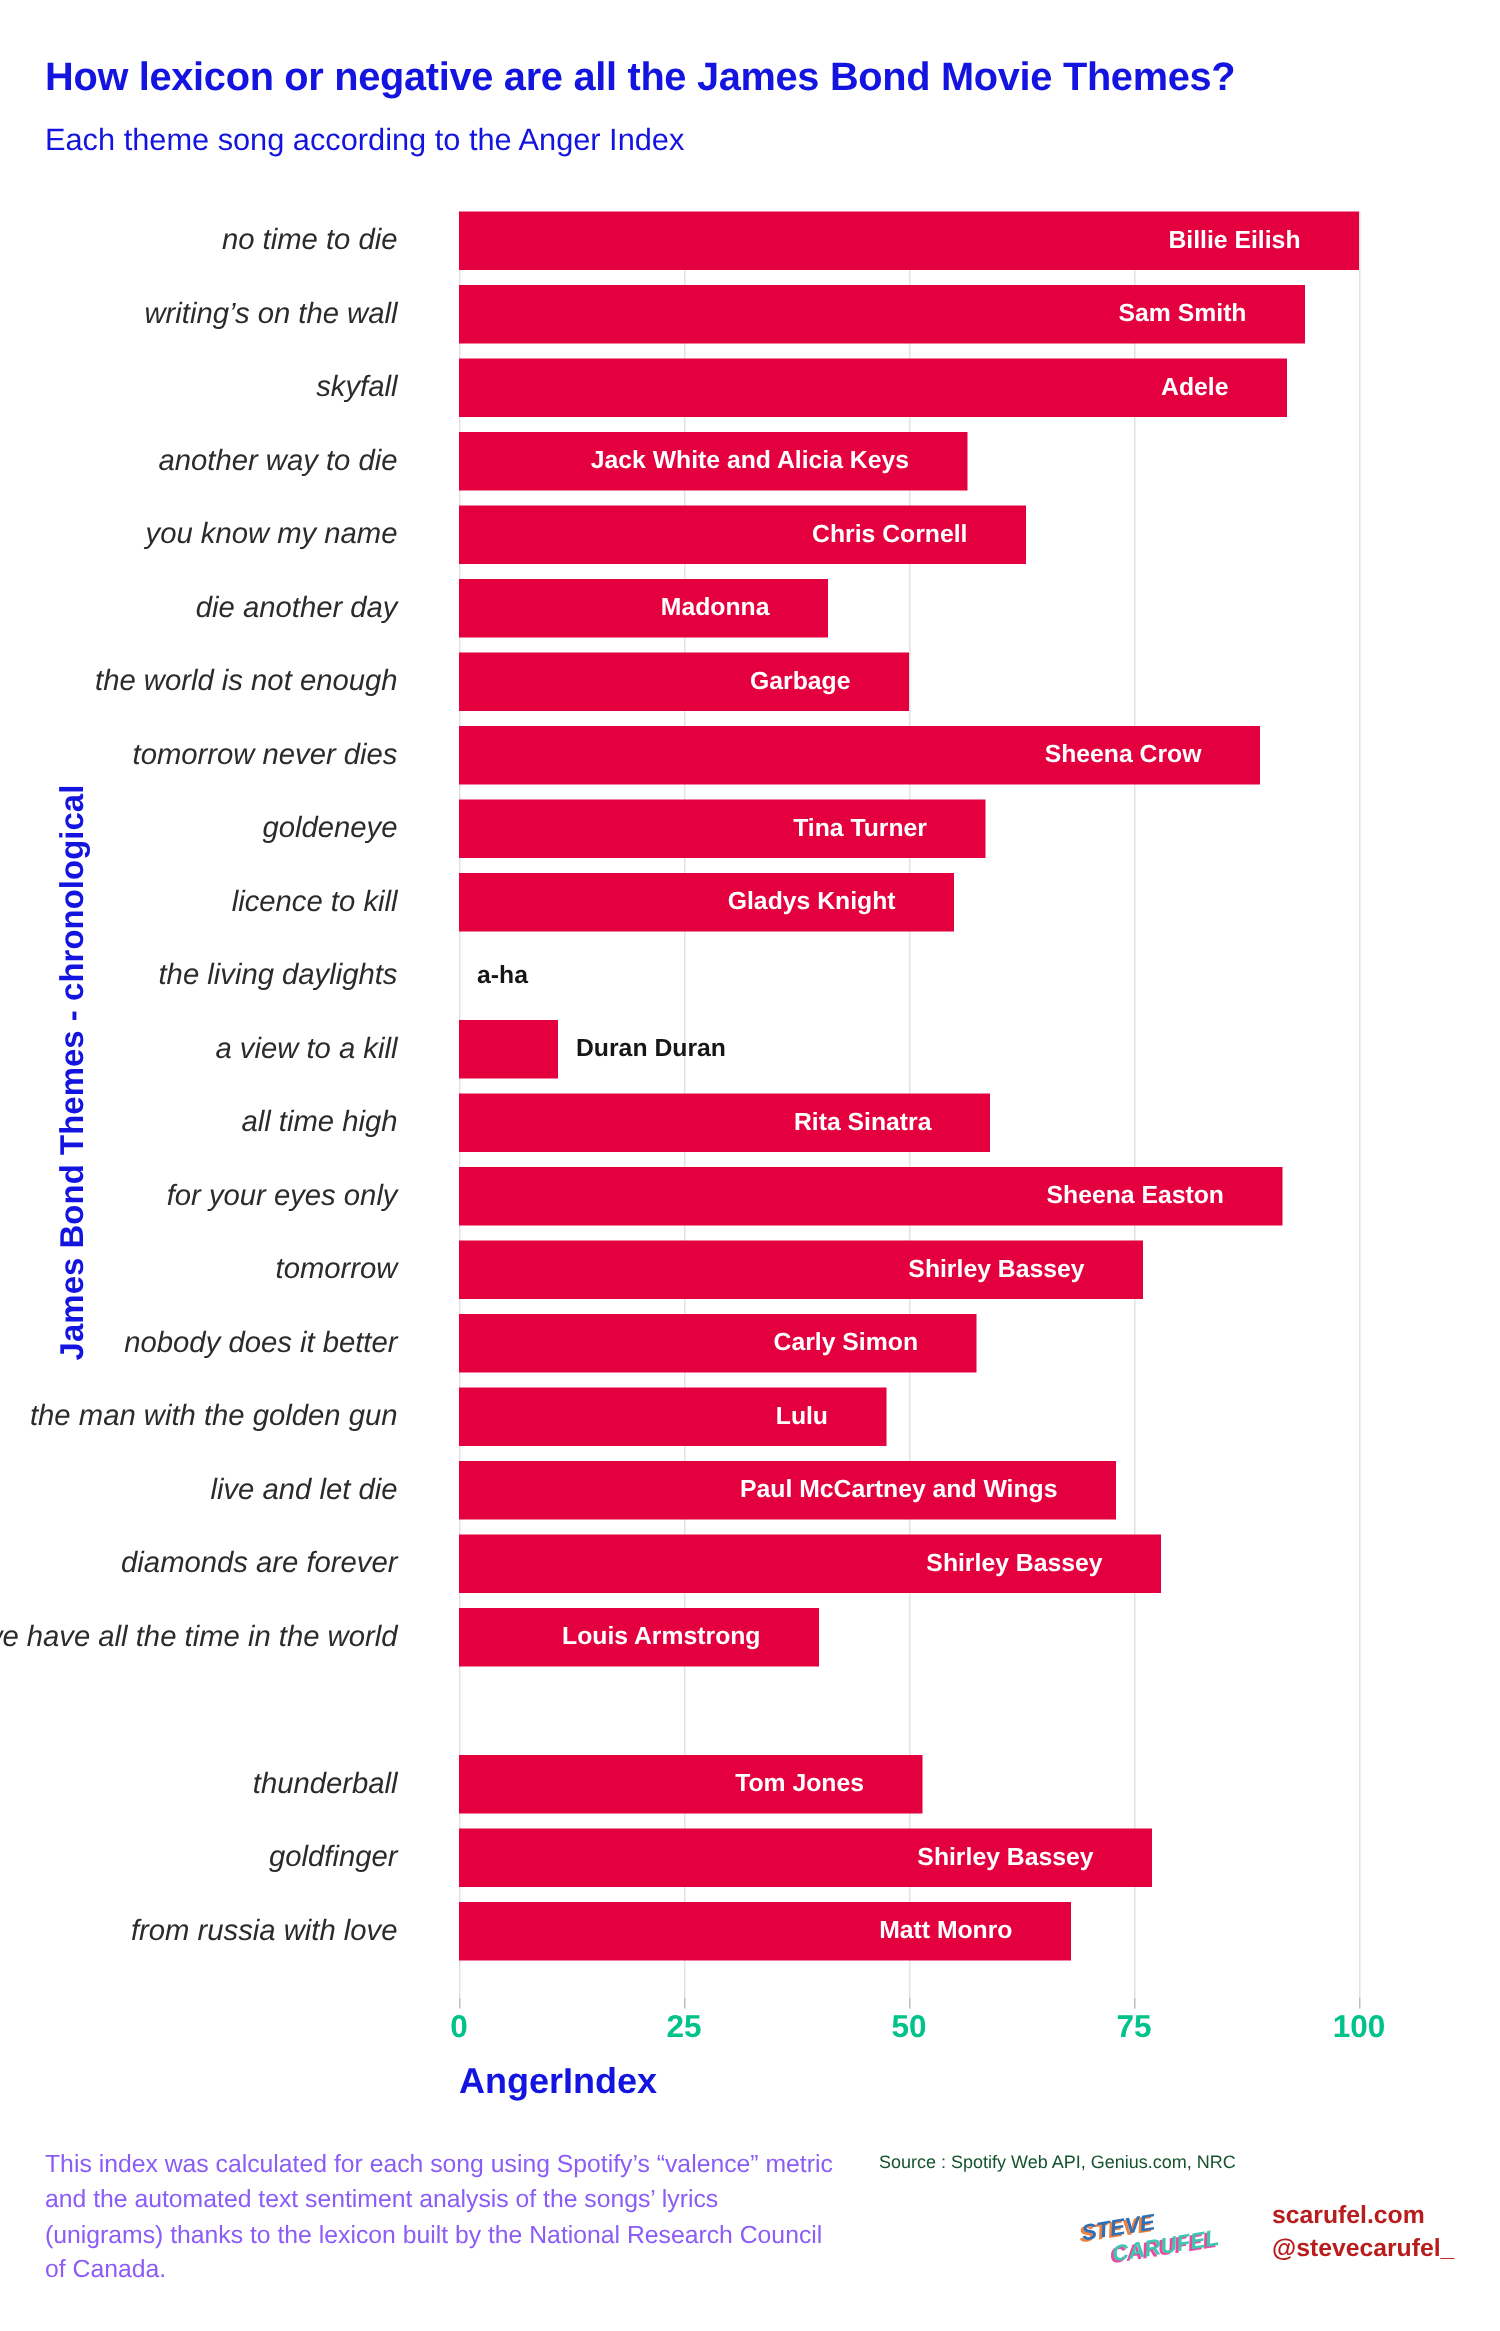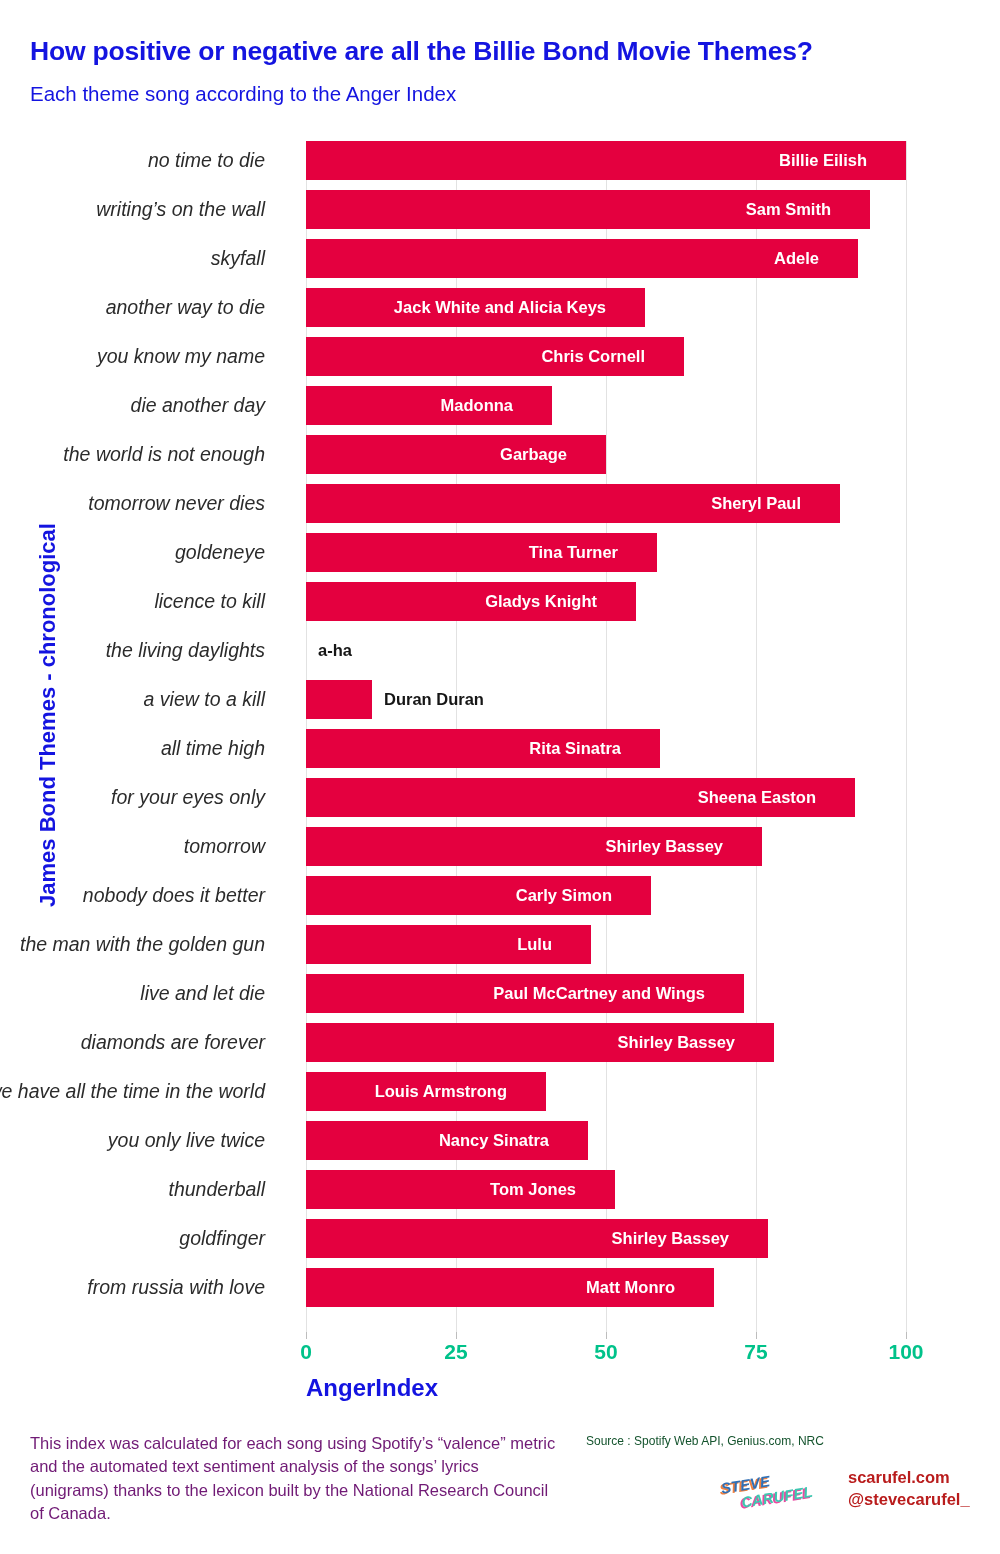--- a/index.html
+++ b/index.html
@@ -138,21 +138,21 @@
     white-space: nowrap;
   }
 
   
   .note {
     position: absolute;
     left: 30px; top: 1432px;
     width: 530px;
     font-size: 16.5px;
     line-height: 1.42;
-    color: #701a75;
+    color: #8b5cf6;
   }
   .source {
     position: absolute;
     left: 586px; top: 1434px;
     font-size: 12px;
     color: #14532d;
     white-space: nowrap;
   }
   .logo {
     position: absolute;
@@ -167,21 +167,21 @@
     color: #b91c1c;
     line-height: 1.35;
     white-space: nowrap;
   }
 </style>
 </head>
 <body>
 
 <div id="page">
 
-  <div class="title">How positive or negative are all the Billie Bond Movie Themes?</div>
+  <div class="title">How lexicon or negative are all the James Bond Movie Themes?</div>
   <div class="subtitle">Each theme song according to the Anger Index</div>
 
   <div class="ytitle">James Bond Themes - chronological</div>
   <div class="xtitle">AngerIndex</div>
 
   <div id="plot">
       <div class="gridline" style="left: 0px;"></div>
       <div class="tickmark" style="left: 0px;"></div>
       <div class="ticklabel" style="left: 0px;">0</div>
       <div class="gridline" style="left: 150px;"></div>
@@ -227,21 +227,21 @@
         <div class="artist-in" style="right: 364px;">Madonna</div>
       </div>
       <div class="row" style="top: 294px;">
         <div class="catlabel">the world is not enough</div>
         <div class="bar" style="width: 300px; background: rgb(228, 0, 63);"></div>
         <div class="artist-in" style="right: 310px;">Garbage</div>
       </div>
       <div class="row" style="top: 343px;">
         <div class="catlabel">tomorrow never dies</div>
         <div class="bar" style="width: 534px; background: rgb(228, 0, 63);"></div>
-        <div class="artist-in" style="right: 76px;">Sheryl Paul</div>
+        <div class="artist-in" style="right: 76px;">Sheena Crow</div>
       </div>
       <div class="row" style="top: 392px;">
         <div class="catlabel">goldeneye</div>
         <div class="bar" style="width: 351px; background: rgb(228, 0, 63);"></div>
         <div class="artist-in" style="right: 259px;">Tina Turner</div>
       </div>
       <div class="row" style="top: 441px;">
         <div class="catlabel">licence to kill</div>
         <div class="bar" style="width: 330px; background: rgb(228, 0, 63);"></div>
         <div class="artist-in" style="right: 280px;">Gladys Knight</div>
@@ -287,25 +287,20 @@
       </div>
       <div class="row" style="top: 882px;">
         <div class="catlabel">diamonds are forever</div>
         <div class="bar" style="width: 468px; background: rgb(228, 0, 63);"></div>
         <div class="artist-in" style="right: 142px;">Shirley Bassey</div>
       </div>
       <div class="row" style="top: 931px;">
         <div class="catlabel">we have all the time in the world</div>
         <div class="bar" style="width: 240px; background: rgb(228, 0, 63);"></div>
         <div class="artist-in" style="right: 370px;">Louis Armstrong</div>
-      </div>
-      <div class="row" style="top: 980px;">
-        <div class="catlabel">you only live twice</div>
-        <div class="bar" style="width: 282px; background: rgb(228, 0, 63);"></div>
-        <div class="artist-in" style="right: 328px;">Nancy Sinatra</div>
       </div>
       <div class="row" style="top: 1029px;">
         <div class="catlabel">thunderball</div>
         <div class="bar" style="width: 309px; background: rgb(228, 0, 63);"></div>
         <div class="artist-in" style="right: 301px;">Tom Jones</div>
       </div>
       <div class="row" style="top: 1078px;">
         <div class="catlabel">goldfinger</div>
         <div class="bar" style="width: 462px; background: rgb(228, 0, 63);"></div>
         <div class="artist-in" style="right: 148px;">Shirley Bassey</div>

